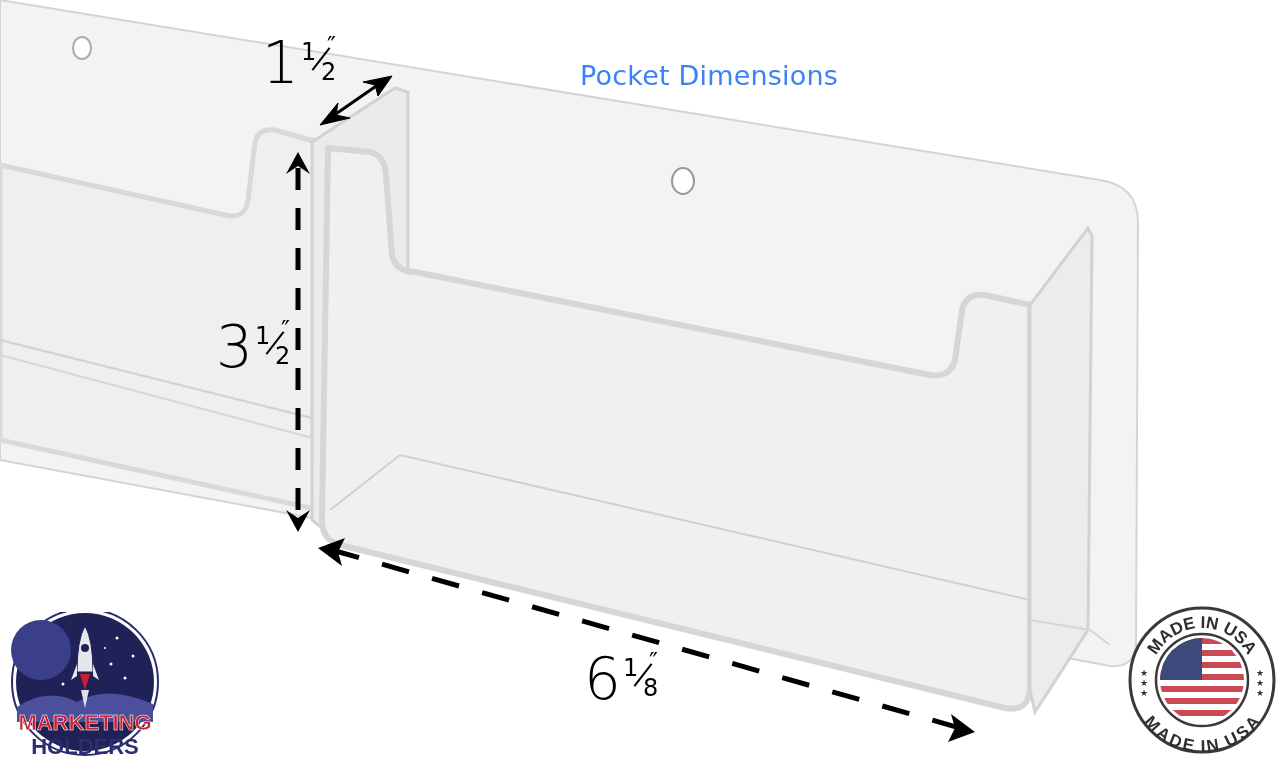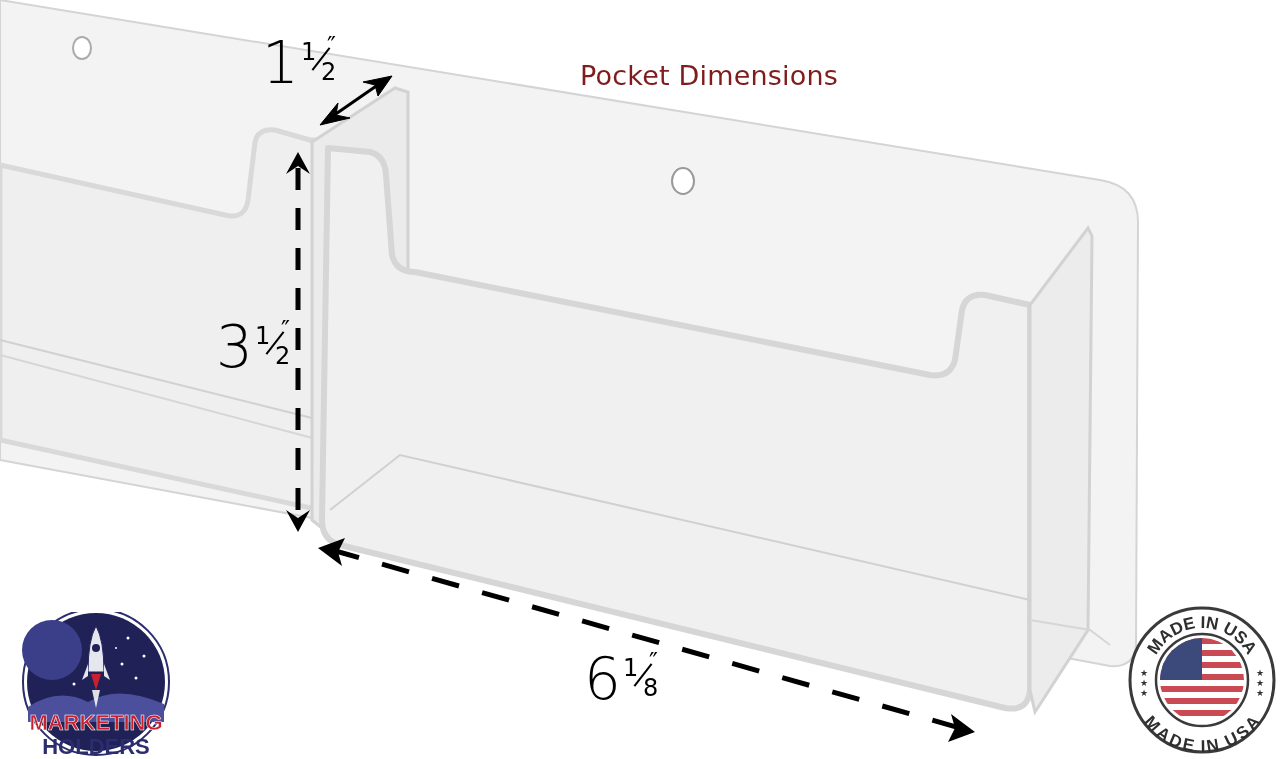--- a/index.html
+++ b/index.html
@@ -1,26 +1,26 @@
 <!DOCTYPE html>
 <html><head>
 <meta charset="utf-8">
 <style>
   html, body { margin: 0; padding: 0; background: #ffffff; }
   body { width: 1280px; height: 759px; position: relative; overflow: hidden; font-family: "DejaVu Sans", sans-serif; }
   .stage { position: absolute; left: 0; top: 0; width: 1280px; height: 759px; }
-  .title { position: absolute; left: 580px; top: 60px; font-size: 27px; color: #7f1d1d; font-family: "DejaVu Sans", sans-serif; letter-spacing: 0.2px; }
+  .title { position: absolute; left: 580px; top: 60px; font-size: 27px; color: #3b82f6; font-family: "DejaVu Sans", sans-serif; letter-spacing: 0.2px; }
   .dim { position: absolute; color: #000; font-family: "DejaVu Sans", sans-serif; line-height: 1; white-space: nowrap; }
   .dim .whole { font-size: 58px; font-weight: 300; }
   .dim .frac { position: relative; display: inline-block; width: 44px; height: 50px; vertical-align: top; }
   .dim .num { position: absolute; left: 2px; top: 6px; font-size: 24px; }
   .dim .den { position: absolute; left: 22px; top: 26px; font-size: 24px; }
   .dim .slash { position: absolute; left: 8px; top: 24px; width: 28px; height: 2px; background: #000; transform: rotate(-52deg); transform-origin: center; }
   .dim .inch { position: absolute; left: 28px; top: 0px; font-size: 24px; }
-  .logo-left { position: absolute; left: 18px; top: 612px; width: 156px; height: 146px; }
+  .logo-left { position: absolute; left: 7px; top: 612px; width: 156px; height: 146px; }
   .logo-right { position: absolute; left: 1126px; top: 604px; width: 152px; height: 152px; }
 </style>
 </head>
 <body>
 
 <div class="stage">
   <svg width="1280" height="759" viewBox="0 0 1280 759">
 
     <path d="M0,0 L1100,180 Q1138,186 1138,222 L1136,645 Q1134,668 1110,666 L0,460 Z" fill="#f3f3f3" stroke="#d4d4d4" stroke-width="2"></path>
 

